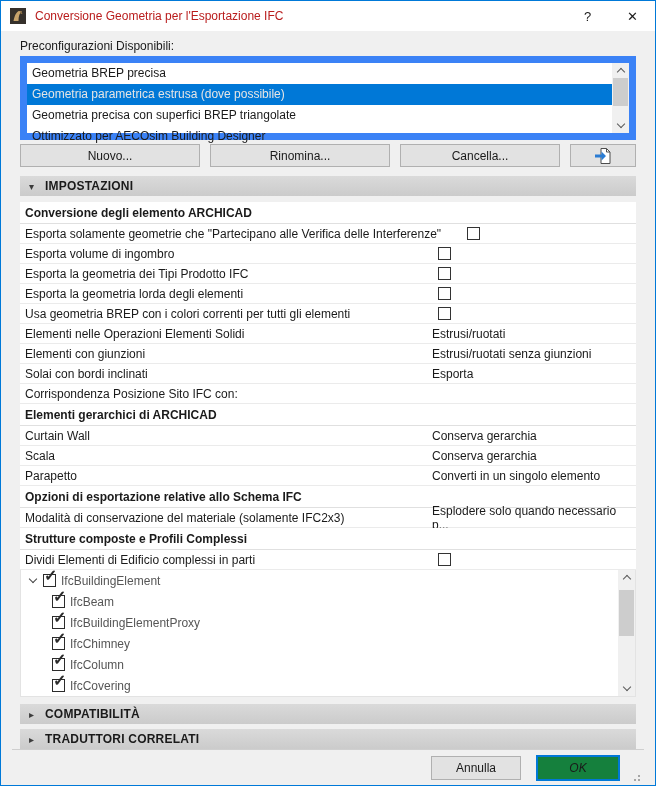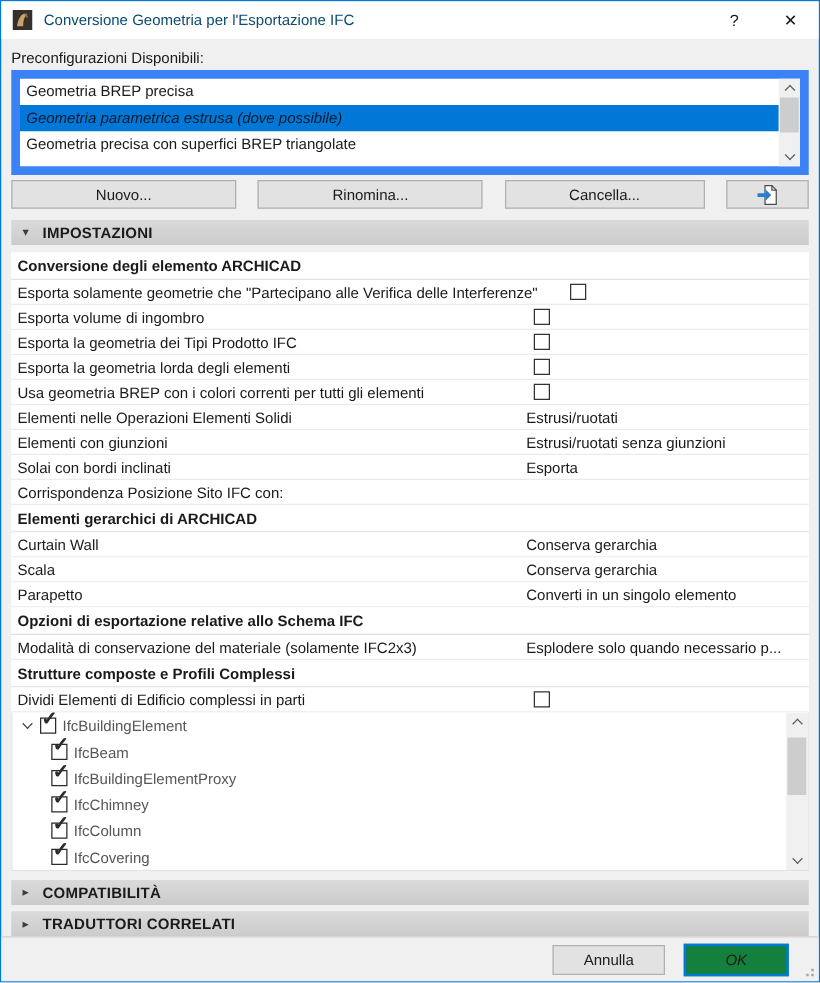--- a/index.html
+++ b/index.html
@@ -8,32 +8,32 @@
 
   .dialog{
     width:656px; height:786px; margin:0 auto;
     border:1px solid #0079d8; background:#f0f0f0;
     display:flex; flex-direction:column; overflow:hidden;
   }
 
   
   .titlebar{ height:30px; background:#ffffff; display:flex; align-items:center; padding-left:9px; flex:none; }
   .app-icon{ width:16px; height:16px; flex:none; }
-  .win-title{ margin-left:9px; font-size:12px; color:#0c4a6e; white-space:nowrap; }
+  .win-title{ margin-left:9px; font-size:12px; color:#b91c1c; white-space:nowrap; }
   .tb-spacer{ flex:1; }
   .tb-btn{ width:45px; height:30px; display:flex; align-items:center; justify-content:center;
            font-size:13px; color:#1b1b1b; cursor:default; }
 
   
-  .body{ flex:1; display:flex; flex-direction:column; padding:7px 8px 0; min-height:0; }
+  .body{ flex:1; display:flex; flex-direction:column; padding:7px 19px 0; min-height:0; }
   .presets-label{ height:18px; line-height:16px; }
 
   .listbox{ height:84px; background:#fff; border:7px solid #3b82f6; position:relative; flex:none; }
   .lb-item{ height:21px; line-height:21px; padding-left:5px; margin-right:17px; white-space:nowrap; overflow:hidden; }
-  .lb-item.selected{ background:#0078d7; color:#0f172a;font-style:italic; }
+  .lb-item.selected{ background:#0078d7; color:#e5e5e5; }
 
   
   .vscroll{ position:absolute; top:0; right:0; bottom:0; width:17px; background:#f0f0f0; }
   .sb-btn{ position:absolute; left:0; width:17px; height:15px; display:flex; align-items:center; justify-content:center; }
   .sb-btn.up{ top:0; } .sb-btn.down{ bottom:0; }
   .chev{ width:6px; height:6px; border-right:1px solid #5a5a5a; border-bottom:1px solid #5a5a5a; }
   .chev.u{ transform:rotate(-135deg); margin-top:3px; }
   .chev.d{ transform:rotate(45deg); margin-bottom:3px; }
   .sb-thumb{ position:absolute; left:1px; width:15px; background:#cdcdcd; }
 
@@ -100,20 +100,21 @@
   </div>
 
   <div class="body">
 
     <div class="presets-label">Preconfigurazioni Disponibili:</div>
 
     <div class="listbox">
       <div class="lb-item">Geometria BREP precisa</div>
       <div class="lb-item selected">Geometria parametrica estrusa (dove possibile)</div>
       <div class="lb-item">Geometria precisa con superfici BREP triangolate</div>
+      <div class="lb-item">Ottimizzato per AECOsim Building Designer</div>
       <div class="vscroll">
         <div class="sb-btn up">
             <span class="chev u"></span>
           </div>
         <div class="sb-thumb" style="top:15px; height:28px;"></div>
         <div class="sb-btn down">
             <span class="chev d"></span>
           </div>
       </div>
     </div>

